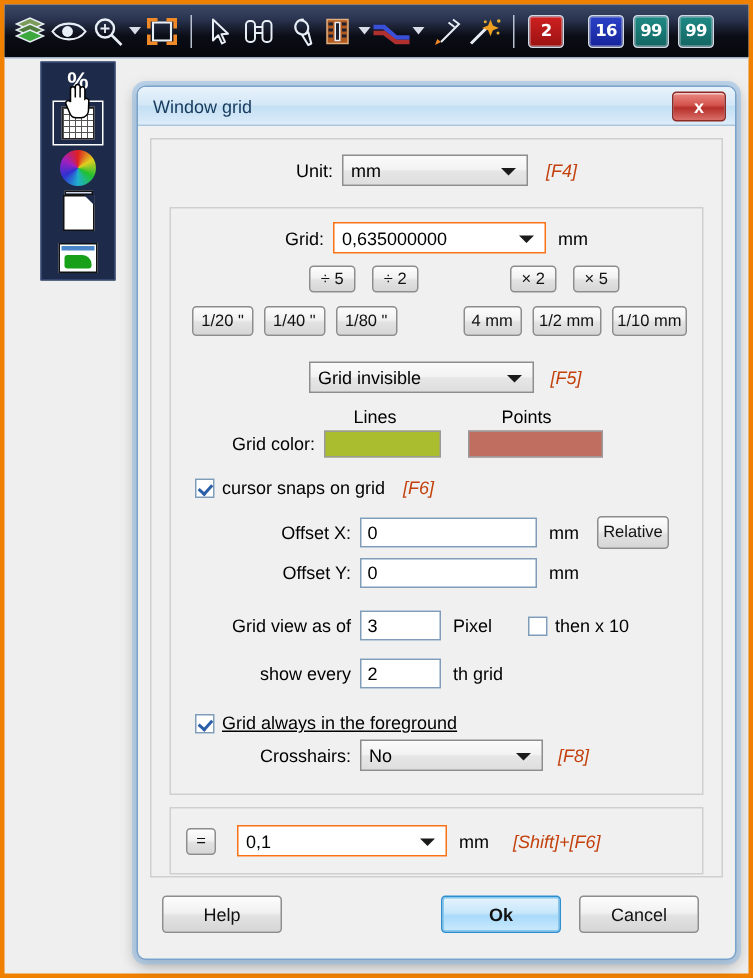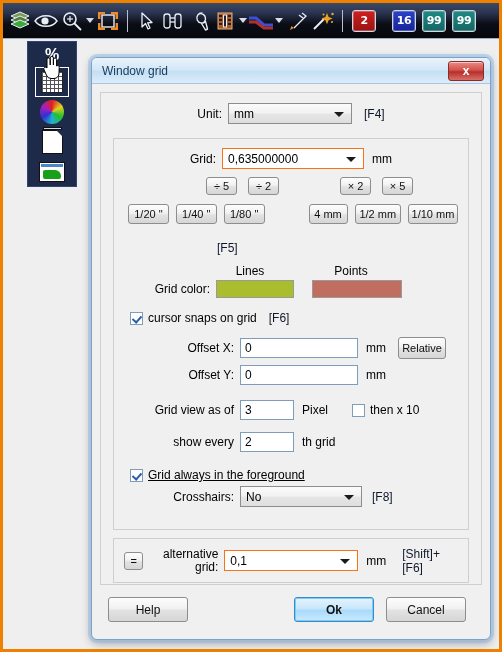--- a/index.html
+++ b/index.html
@@ -169,21 +169,21 @@
     border: 1px solid #cfcfcf;
     margin-top: 14px;
     padding: 9px 10px 10px 10px;
     box-sizing: border-box;
     height: 392px;
     position: relative;
   }
 
   .row { display: flex; align-items: center; }
   .lbl { font-size: 12px; color: #000; }
-  .fkey { font-size: 12px; color: #0f172a; }
+  .fkey { font-size: 12px; color: #c2410c; font-style: italic; }
 
   
   .combo {
     height: 21px;
     background: linear-gradient(to bottom,#fbfbfb 0%, #f2f2f2 48%, #e6e6e6 52%, #dedede 100%);
     border: 1px solid #8d8d8d;
     display: flex; align-items: center;
     box-sizing: border-box;
     position: relative;
   }
@@ -475,20 +475,24 @@
           <div class="row" style="margin-top:9px; padding-left:4px;">
             <span class="btn md" style="width:44px">1/20 "</span>
             <span class="btn md" style="width:44px;margin-left:7px">1/40 "</span>
             <span class="btn md" style="width:44px;margin-left:7px">1/80 "</span>
             <span class="btn md" style="width:42px;margin-left:44px">4 mm</span>
             <span class="btn md" style="width:50px;margin-left:7px">1/2 mm</span>
             <span class="btn md" style="width:54px;margin-left:7px">1/10 mm</span>
           </div>
 
           <div class="row" style="margin-top:17px; padding-left:82px;">
+            <span class="combo" style="width:150px">
+              <span class="val">Grid invisible</span>
+              <i class="arrow"></i>
+            </span>
             <span class="fkey" style="margin-left:11px">[F5]</span>
           </div>
 
           <div class="row" style="margin-top:9px; padding-left:88px;">
             <span class="lbl" style="width:76px;text-align:center">Lines</span>
             <span class="lbl" style="width:90px;text-align:center;margin-left:18px">Points</span>
           </div>
 
           <div class="row" style="margin-top:2px;">
             <span class="lbl" style="width:86px;text-align:right">Grid color:</span>
@@ -540,24 +544,20 @@
               <span class="val">No</span>
               <i class="arrow"></i>
             </span>
             <span class="fkey" style="margin-left:10px">[F8]</span>
           </div>
 
         </div>
 
         <div class="alt-group">
           <span class="btn eq-btn">=</span>
-          <span class="alt-label">
-            <span>alternative</span><br>
-            <span>grid:</span>
-          </span>
           <span class="combo white" style="width:140px">
             <span class="val">0,1</span>
             <i class="arrow"></i>
           </span>
           <span class="lbl" style="margin-left:8px">mm</span>
           <span class="fkey" style="margin-left:16px">[Shift]+[F6]</span>
         </div>
 
       </div>
 

